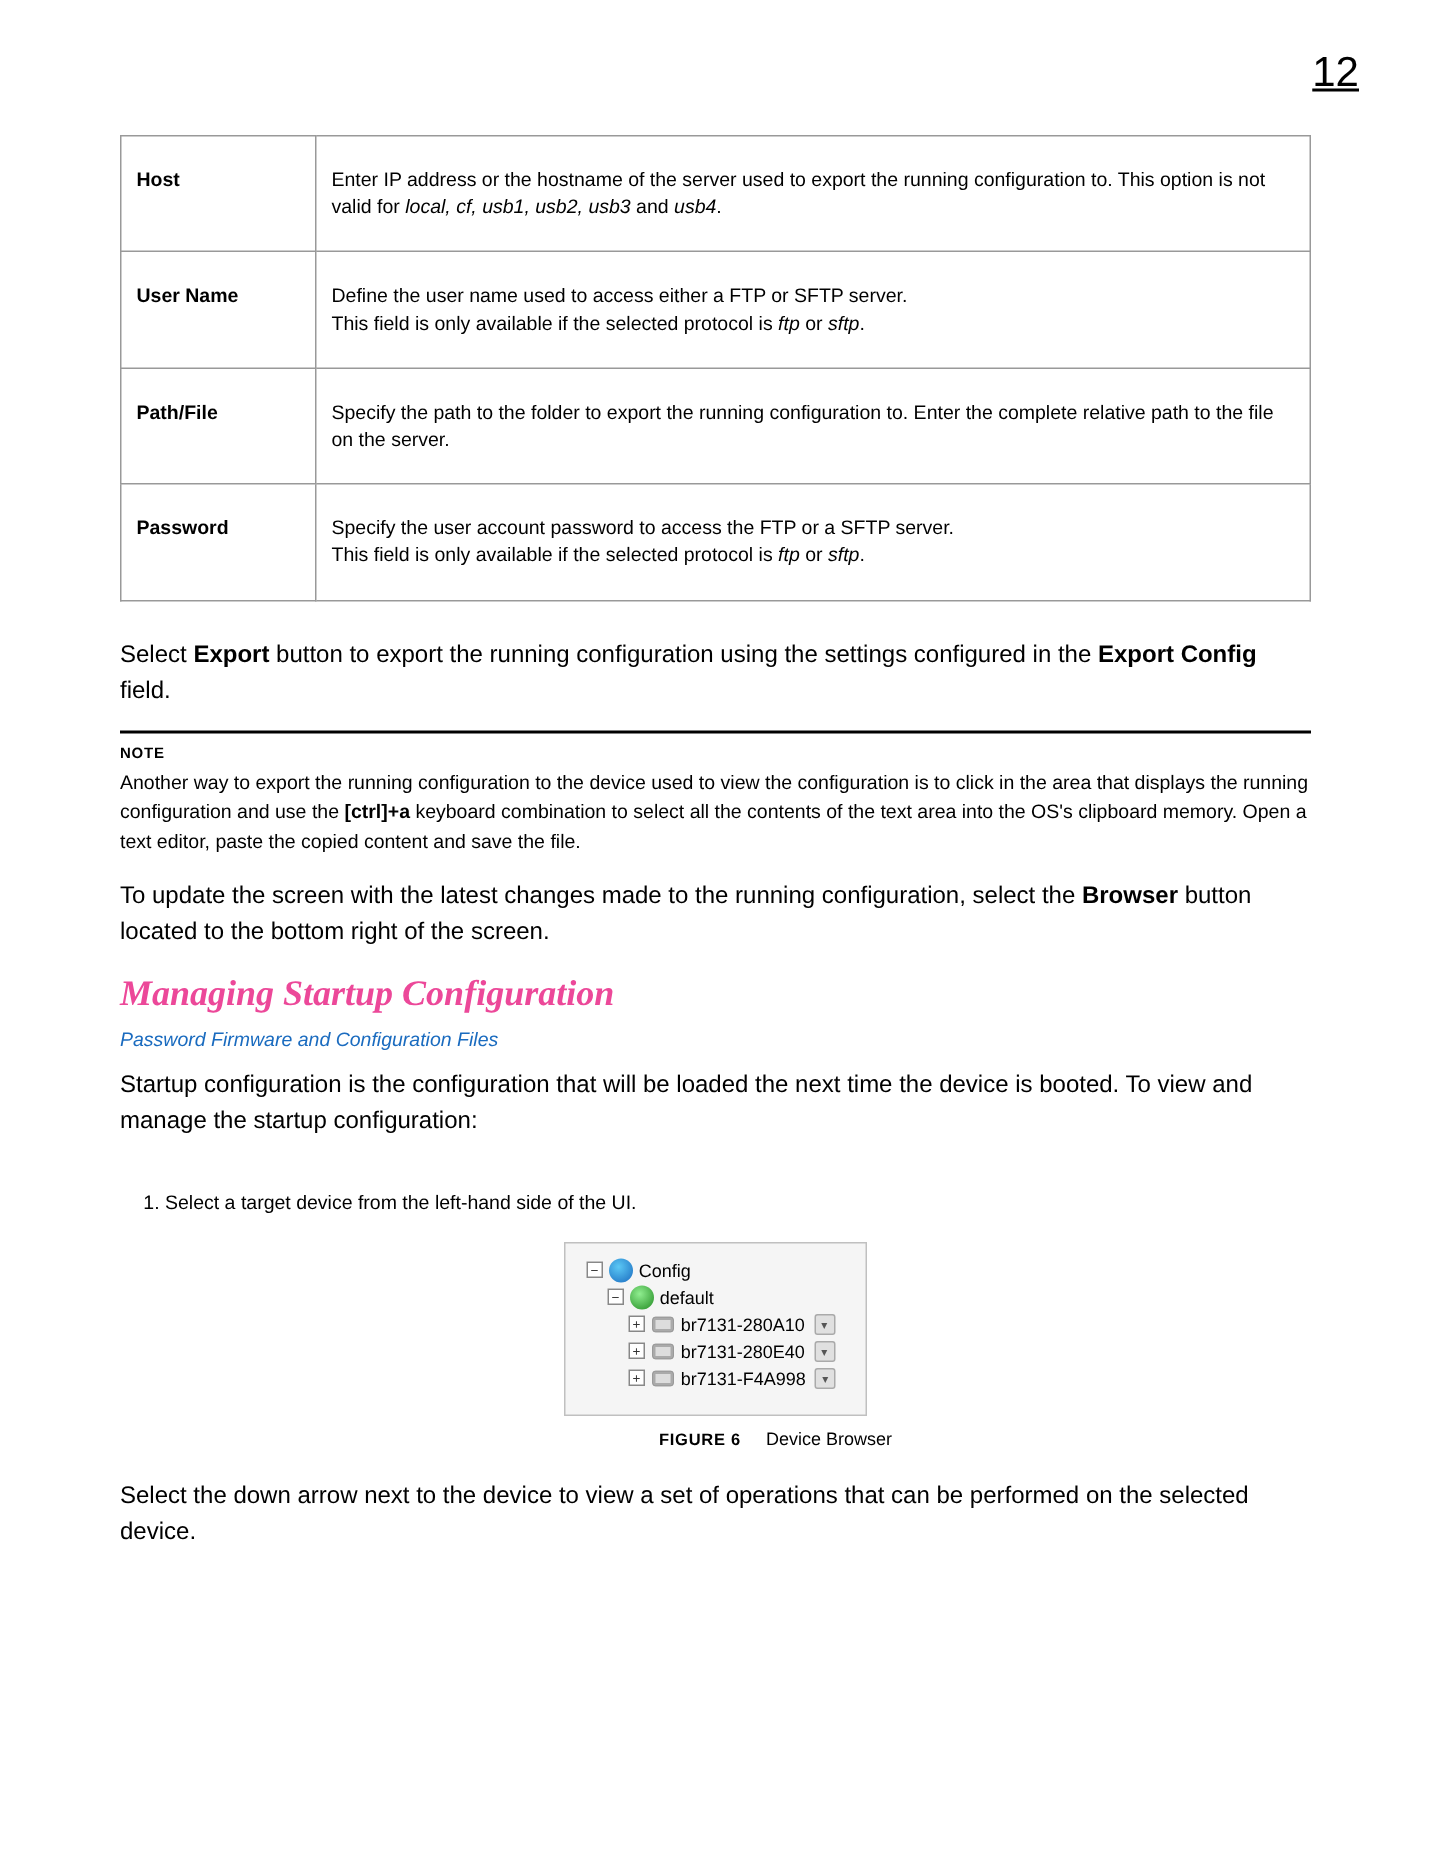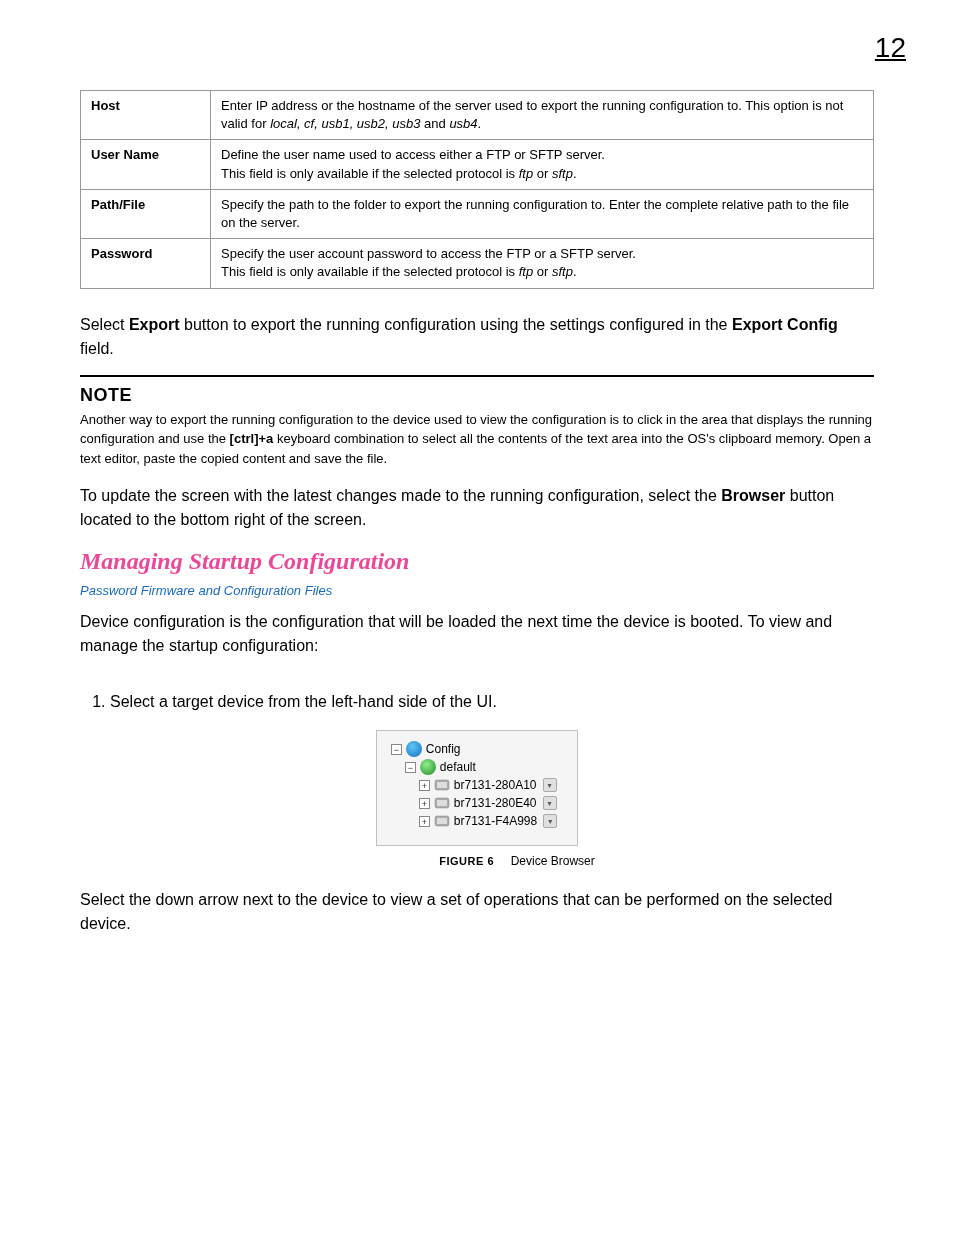--- a/index.html
+++ b/index.html
@@ -34,21 +34,21 @@
 
     
     .config-table {
       width: 100%;
       border-collapse: collapse;
       margin-bottom: 24px;
     }
 
     .config-table td {
       border: 1px solid #999;
-      padding: 6px 10px;
+      padding: 20px 10px;
       vertical-align: top;
       font-size: 13px;
       line-height: 1.4;
     }
 
     .config-table td:first-child {
       font-weight: bold;
       width: 130px;
       white-space: nowrap;
     }
@@ -62,21 +62,21 @@
 
     
     .note-section {
       border-top: 2px solid #000;
       padding-top: 8px;
       margin-bottom: 16px;
     }
 
     .note-label {
       font-weight: bold;
-      font-size: 18px;
+      font-size: 10px;
       margin-bottom: 4px;
       letter-spacing: 0.5px;
     }
 
     .note-text {
       font-size: 13px;
       line-height: 1.5;
     }
 
     
@@ -100,21 +100,21 @@
       margin-bottom: 12px;
     }
 
     
     .numbered-list {
       margin-left: 30px;
       margin-bottom: 16px;
     }
 
     .numbered-list li {
-      font-size: 16px;
+      font-size: 13px;
       line-height: 1.5;
       margin-bottom: 6px;
       margin-top: 32px;
     }
 
     
     .figure-container {
       display: flex;
       flex-direction: column;
       align-items: center;
@@ -251,21 +251,21 @@
   </div>
 
   <p class="body-text">
     To update the screen with the latest changes made to the running configuration, select the <strong>Browser</strong> button located to the bottom right of the screen.
   </p>
 
   <h2 class="section-heading">Managing Startup Configuration</h2>
 
   <a class="breadcrumb-link" href="#">Password Firmware and Configuration Files</a>
 
-  <p class="body-text">Device configuration is the configuration that will be loaded the next time the device is booted. To view and manage the startup configuration:</p>
+  <p class="body-text">Startup configuration is the configuration that will be loaded the next time the device is booted. To view and manage the startup configuration:</p>
 
   <ol class="numbered-list">
     <li>Select a target device from the left-hand side of the UI.</li>
   </ol>
 
   <div class="figure-container">
     <div class="device-browser">
 
       <div class="tree-item indent-1">
         <span class="expand-collapse">−</span>

